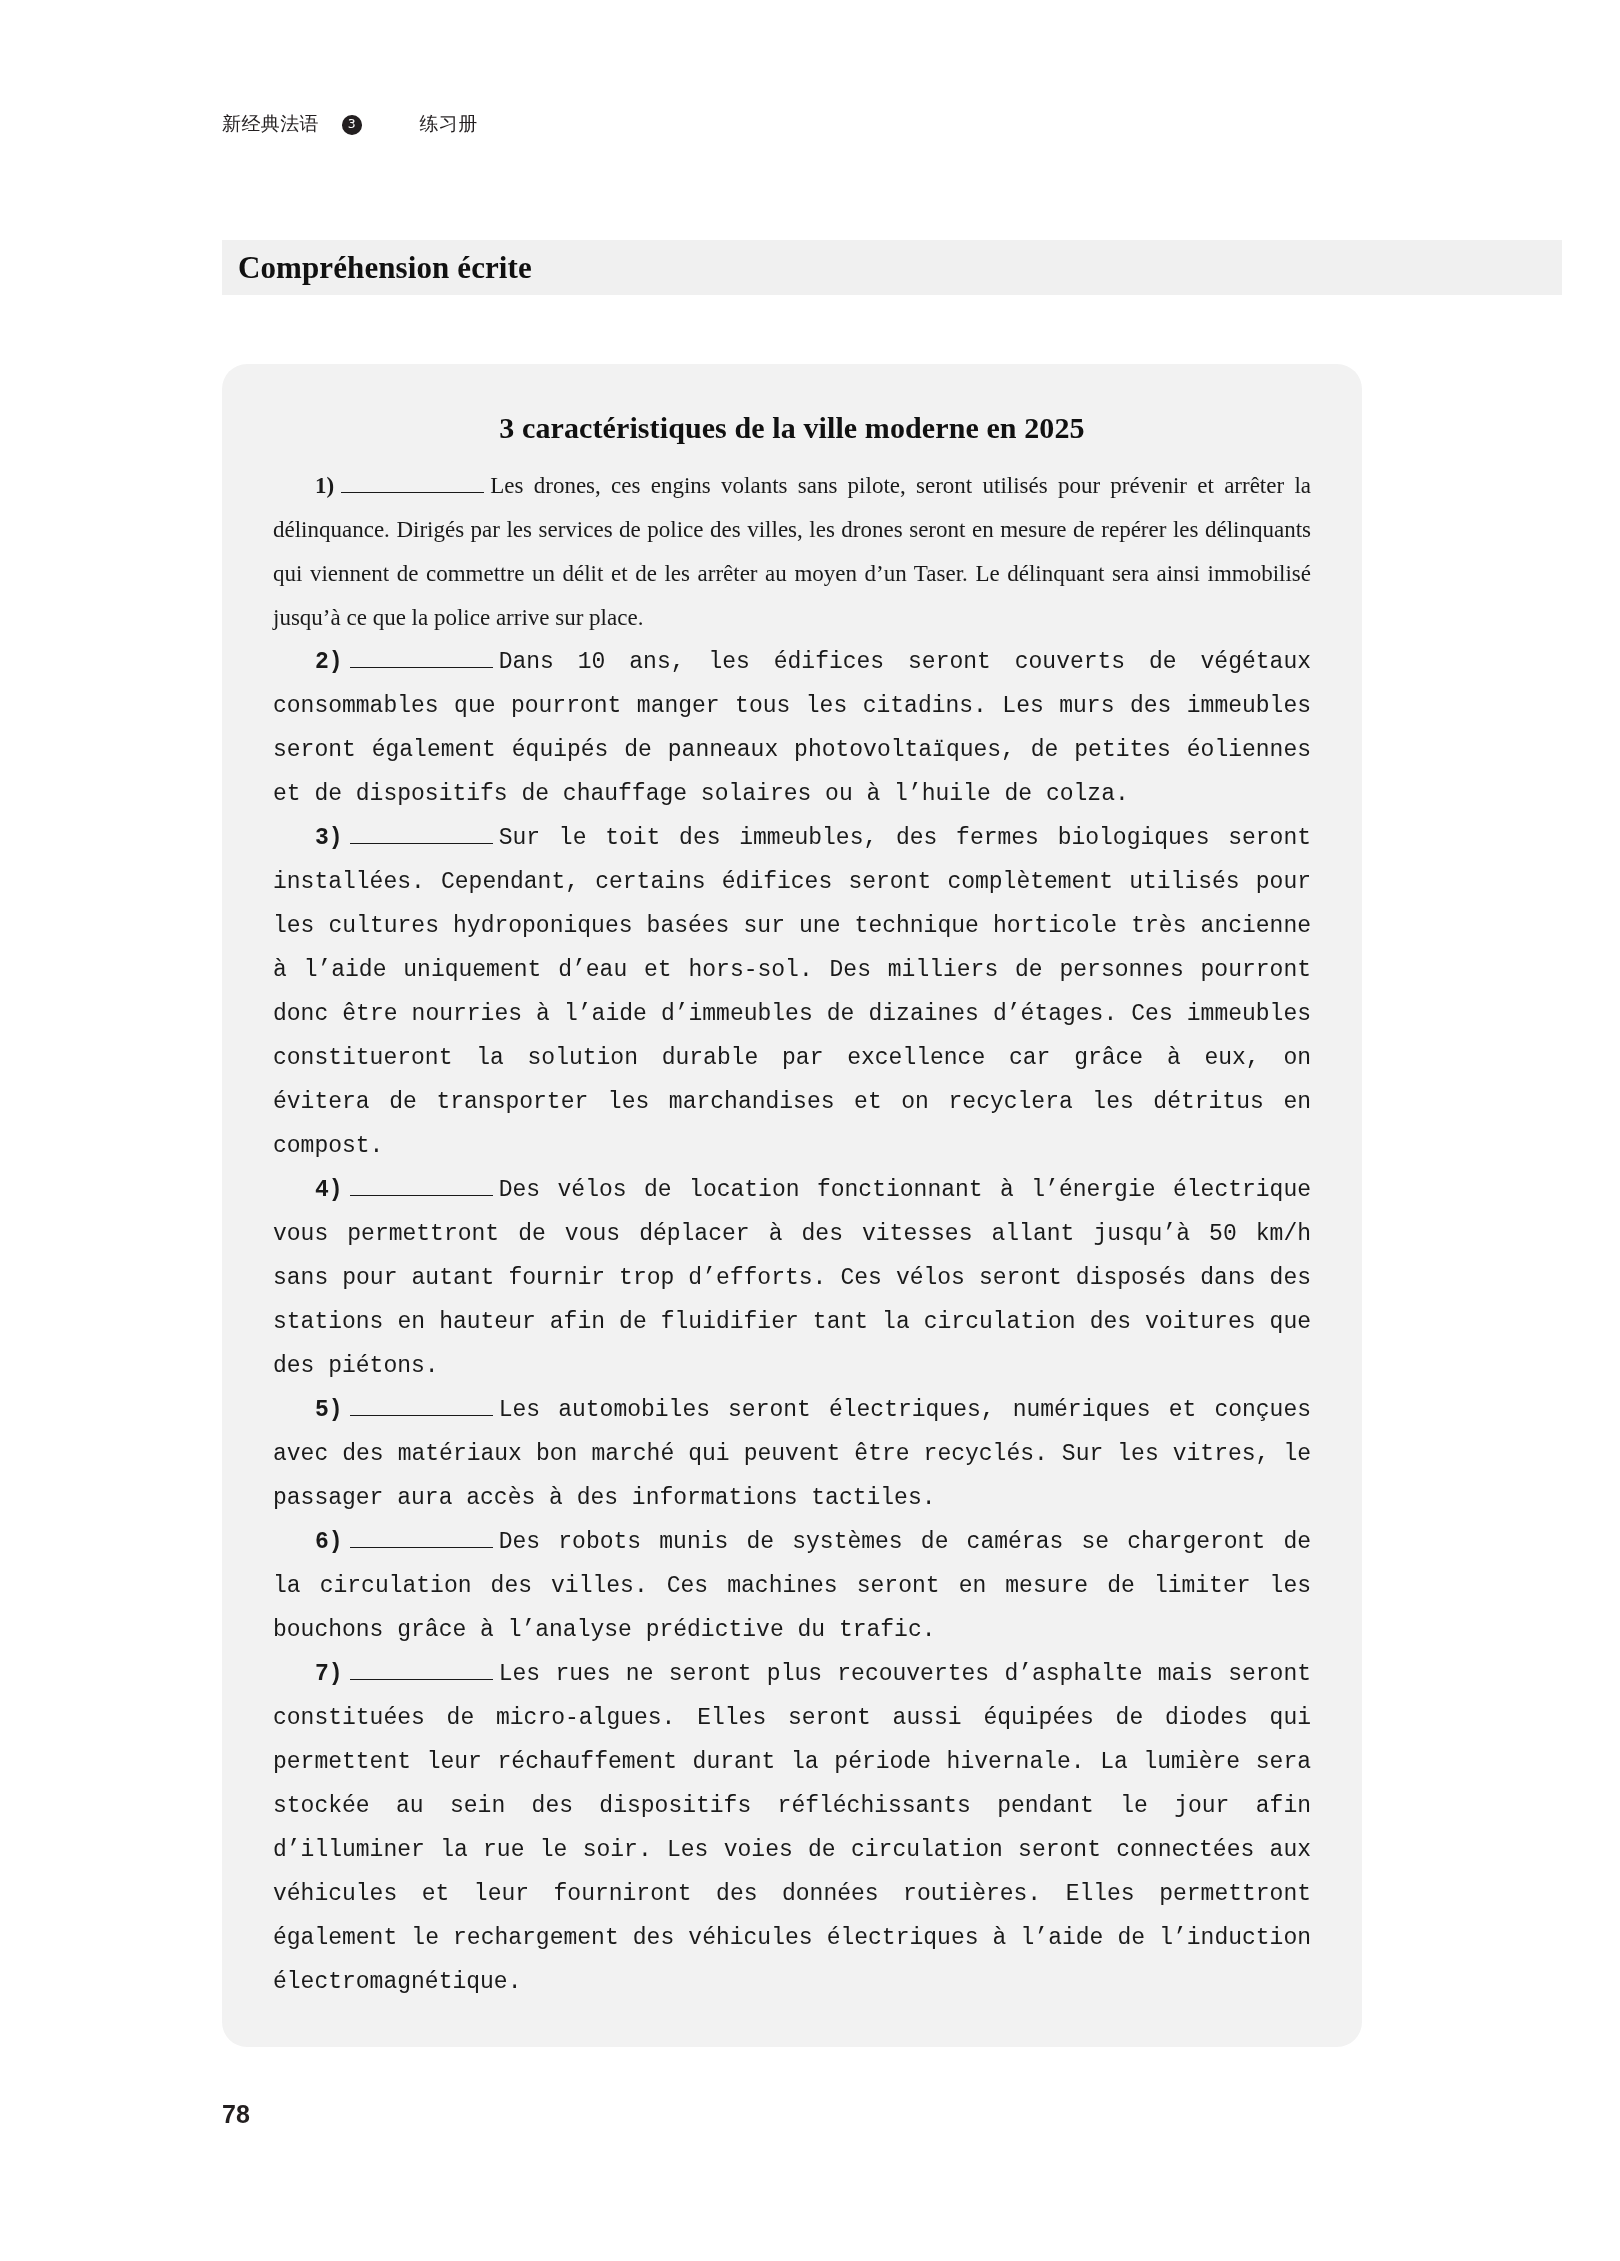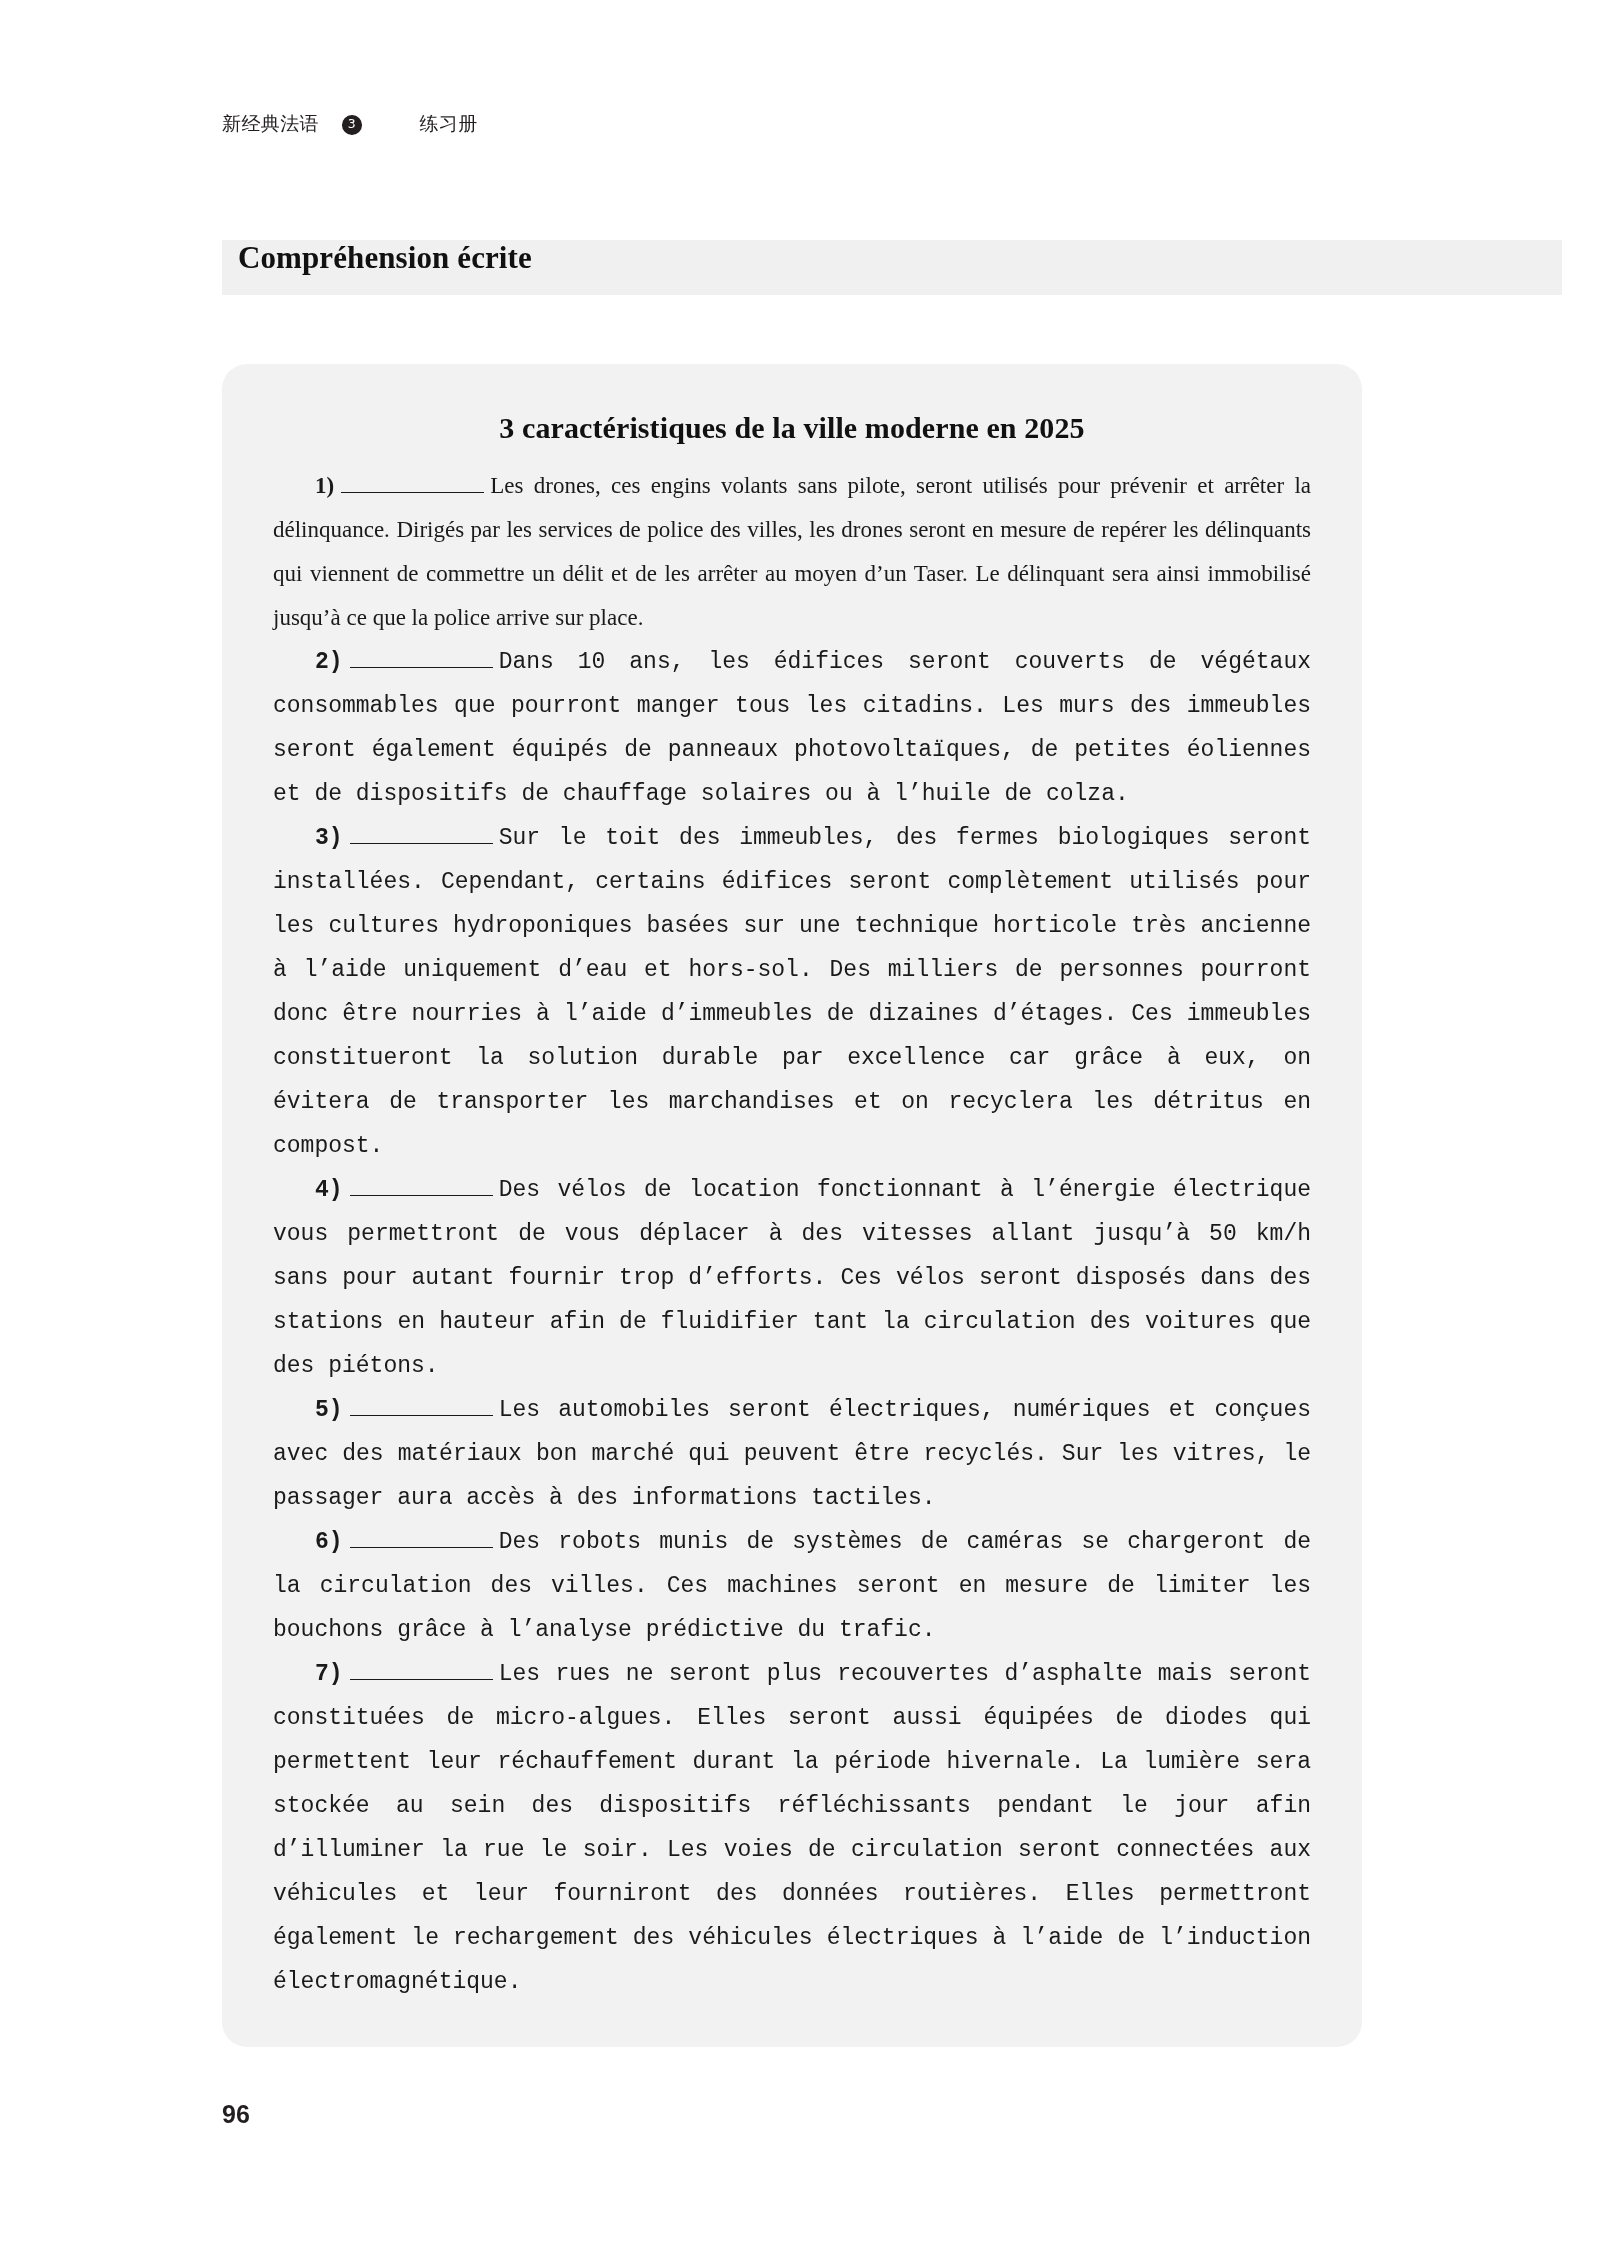--- a/index.html
+++ b/index.html
@@ -58,21 +58,21 @@
 
   
   .section-banner {
     position: absolute;
     left: 222px;
     top: 240px;
     width: 1340px;
     height: 55px;
     background: #f0f0f0;
     display: flex;
-    align-items: flex-start;
+    align-items: center;
   }
   .section-banner .section-title {
     font-family: "Liberation Serif", serif;
     font-size: 31px;
     font-weight: bold;
     color: #111111;
     padding-left: 16px;
     letter-spacing: 0.1px;
   }
 
@@ -162,16 +162,16 @@
     <p class="para"><span class="indent"></span><span class="num">4)</span><span class="blank"></span><span>Des vélos de location fonctionnant à l’énergie électrique vous permettront de vous déplacer à des vitesses allant jusqu’à 50 km/h sans pour autant fournir trop d’efforts. Ces vélos seront disposés dans des stations en hauteur afin de fluidifier tant la circulation des voitures que des piétons.</span></p>
 
     <p class="para"><span class="indent"></span><span class="num">5)</span><span class="blank"></span><span>Les automobiles seront électriques, numériques et conçues avec des matériaux bon marché qui peuvent être recyclés. Sur les vitres, le passager aura accès à des informations tactiles.</span></p>
 
     <p class="para"><span class="indent"></span><span class="num">6)</span><span class="blank"></span><span>Des robots munis de systèmes de caméras se chargeront de la circulation des villes. Ces machines seront en mesure de limiter les bouchons grâce à l’analyse prédictive du trafic.</span></p>
 
     <p class="para"><span class="indent"></span><span class="num">7)</span><span class="blank"></span><span>Les rues ne seront plus recouvertes d’asphalte mais seront constituées de micro-algues. Elles seront aussi équipées de diodes qui permettent leur réchauffement durant la période hivernale. La lumière sera stockée au sein des dispositifs réfléchissants pendant le jour afin d’illuminer la rue le soir. Les voies de circulation seront connectées aux véhicules et leur fourniront des données routières. Elles permettront également le rechargement des véhicules électriques à l’aide de l’induction électromagnétique.</span></p>
 
   </div>
 
-  <div class="folio">96</div>
+  <div class="folio">78</div>
 
 </div>
 
 
 </body></html>

